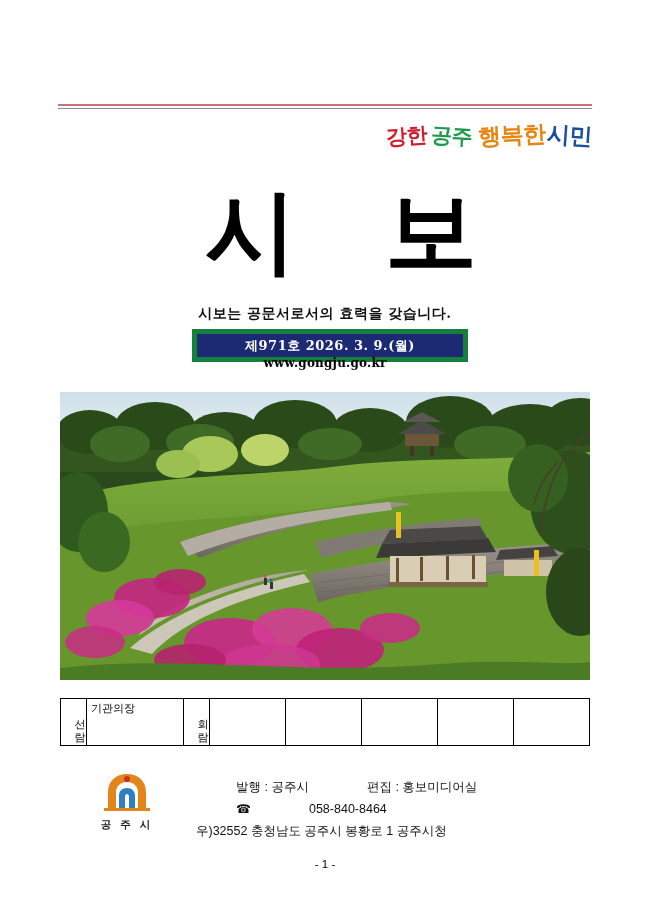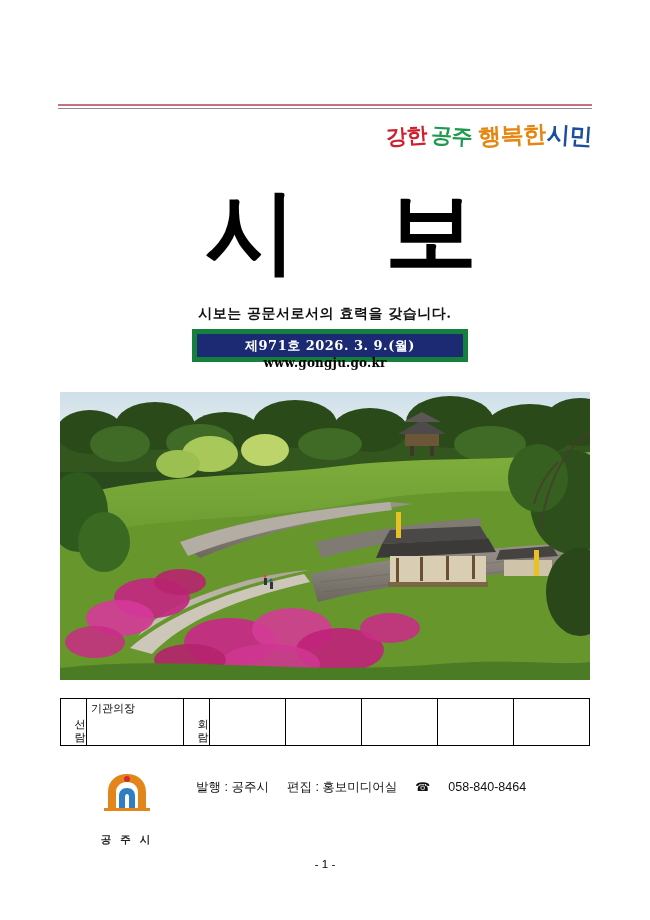--- a/index.html
+++ b/index.html
@@ -178,32 +178,32 @@
     top: 770px;
     width: 62px;
     height: 58px;
     text-align: center;
   }
   .emblem-text {
     font-size: 10.5px;
     font-weight: bold;
     letter-spacing: 3px;
     color: #222;
-    margin-top: 17px;
+    margin-top: 2px;
   }
   .footer-lines {
     position: absolute;
     left: 196px;
     top: 776px;
     width: 400px;
     font-size: 12.5px;
     line-height: 22px;
     color: #111;
   }
-  .footer-lines .l1 span { margin-right: 18px; }
+  .footer-lines .l1 span { margin-right: 18px; margin-left: 40px; }
   .phone-ico { font-size: 12px; }
 
   .page-number {
     position: absolute;
     left: 0;
     top: 858px;
     width: 650px;
     text-align: center;
     font-size: 11.5px;
     color: #000;
@@ -392,17 +392,18 @@
       <rect x="2" y="38" width="46" height="3" fill="#e2861c"></rect>
       <circle cx="25" cy="9" r="3" fill="#cf2d2d"></circle>
     </svg>
     <div class="emblem-text">공 주 시</div>
   </div>
 
   <div class="footer-lines">
     <div class="l1">
       <span>발행 : 공주시</span><span>편집 : 홍보미디어실</span><span class="phone-ico">☎</span><span>058-840-8464</span>
     </div>
+    <div class="l2">우)32552 충청남도 공주시 봉황로 1 공주시청</div>
   </div>
 
   <div class="page-number">- 1 -</div>
 
 </div>
 
 </body></html>

